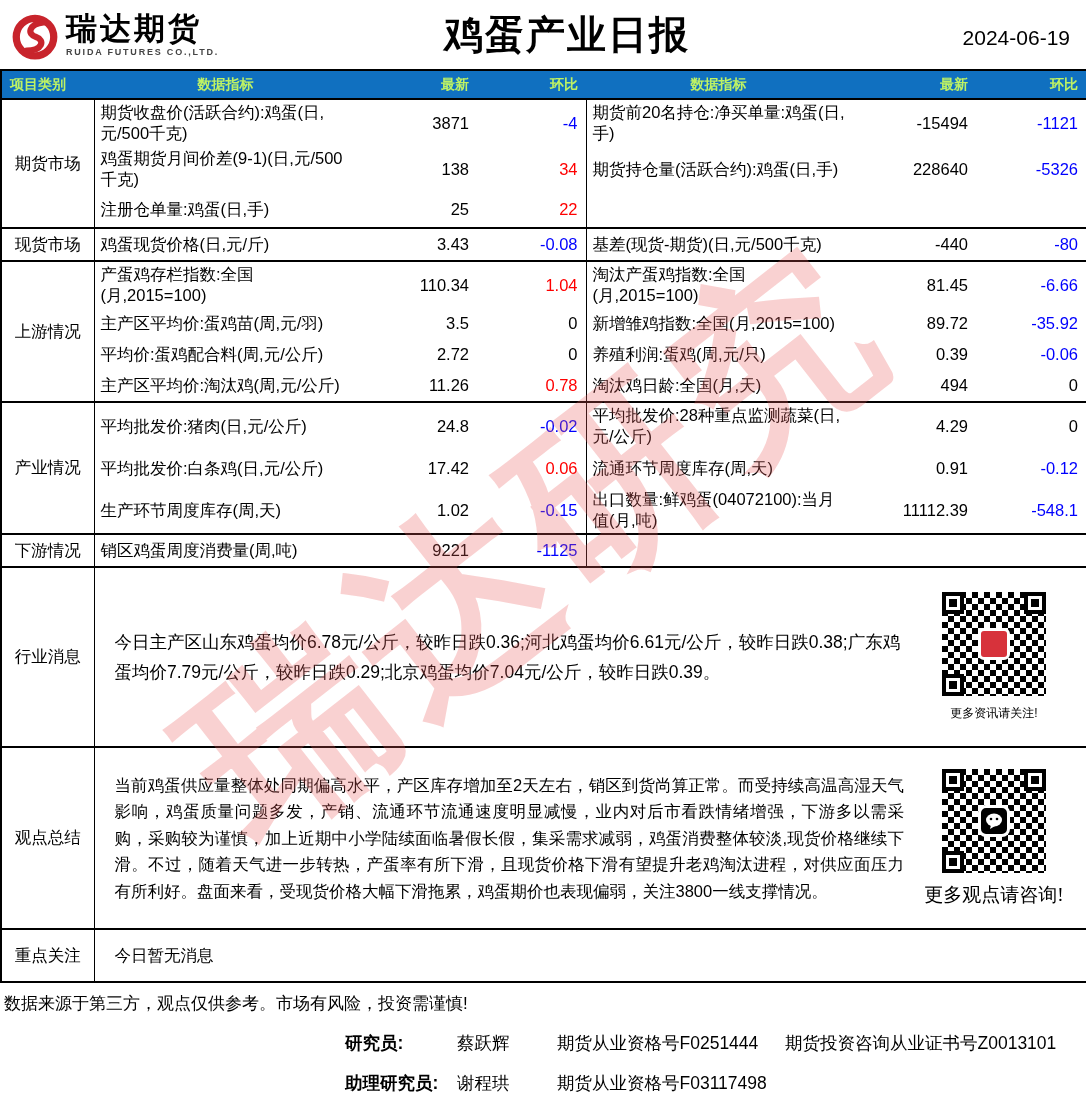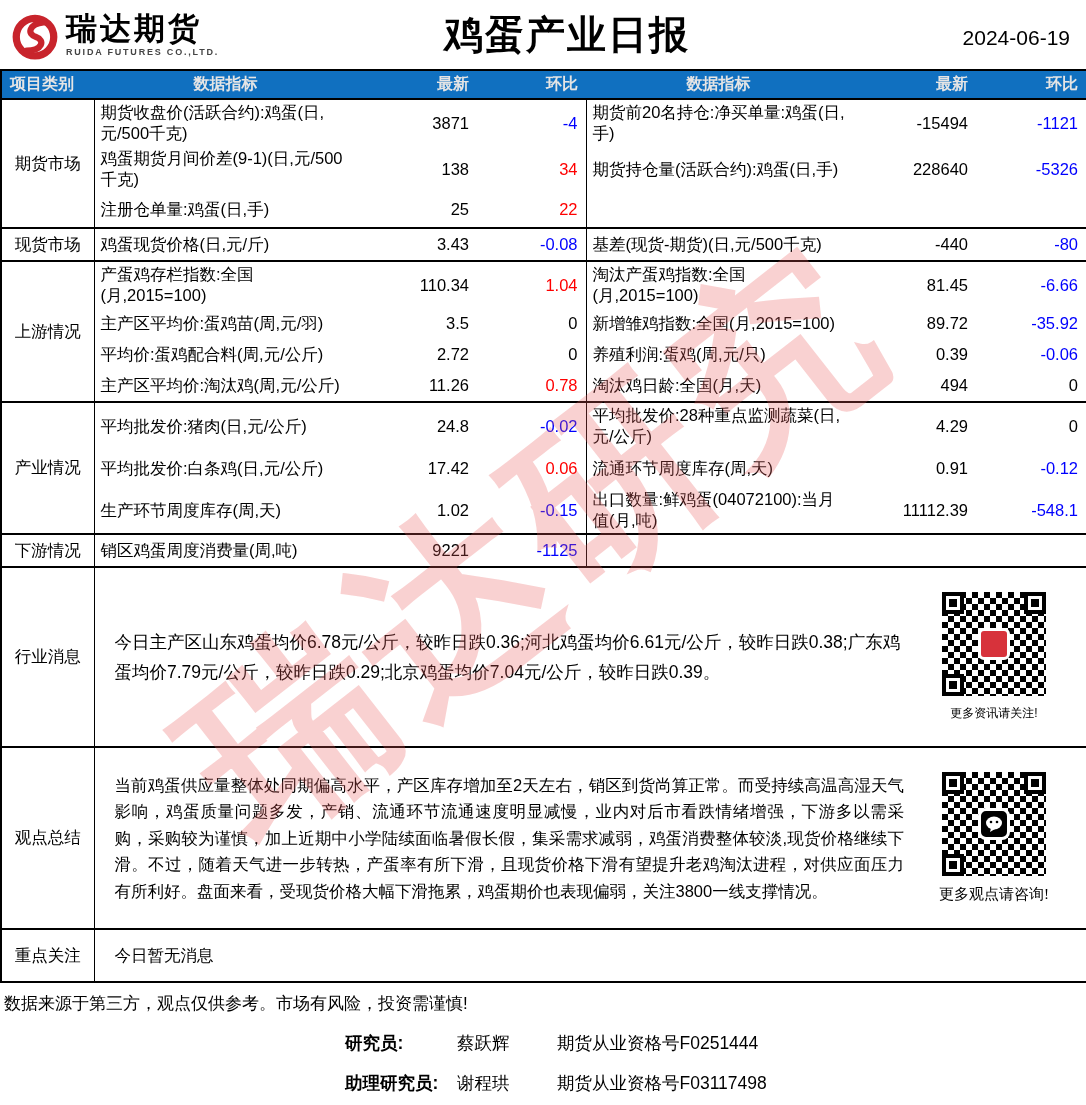--- a/index.html
+++ b/index.html
@@ -11,21 +11,21 @@
   
   .top{position:relative;height:69px;}
   .logo{position:absolute;left:10px;top:11px;display:flex;align-items:flex-start;gap:6px;}
   .logo-txt{display:flex;flex-direction:column;justify-content:center;}
   .logo-cn{font-size:31px;font-weight:bold;letter-spacing:3px;line-height:36px;}
   .logo-en{font-size:9px;letter-spacing:1.8px;color:#444;font-weight:bold;}
   .title{position:absolute;left:0;right:0;top:8px;text-align:center;font-size:39px;font-weight:bold;letter-spacing:2px;margin-left:48px;}
   .date{position:absolute;right:16px;top:26px;font-size:21px;}
   
   table{border-collapse:collapse;table-layout:fixed;width:1086px;border:2px solid #000;}
-  thead th{background:#1070C0;color:#e5e5e5;font-size:16px;font-weight:bold;height:27px;padding:0 8px;}
+  thead th{background:#1070C0;color:#bef264;font-size:14px;font-weight:bold;height:27px;padding:0 8px;}
   th.h-cat{text-align:left;}
   th.h-ind{text-align:center;margin-top:14px;}
   th.h-num{text-align:right;padding-right:18px;}
   th.h-chg{text-align:right;padding-right:8px;}
   td{font-size:16.5px;padding:2px 6px;vertical-align:middle;}
   td.cat{border-right:1px solid #000;text-align:center;padding:2px 2px;}
   td.lbl{text-align:left;line-height:21px;}
   td.num{text-align:right;padding-right:18px;}
   td.chg{text-align:right;padding-right:8px;}
   td.sep{border-right:1px solid #000;}
@@ -50,21 +50,21 @@
   .qrbox{width:104px;height:104px;position:relative;
     background:repeating-conic-gradient(#000 0% 25%,#fff 0% 50%) 0 0/12px 12px;}
   .f{position:absolute;width:22px;height:22px;background:#fff;border:4px solid #000;box-sizing:border-box;}
   .f::after{content:"";position:absolute;inset:3px;background:#000;}
   .tl{top:0;left:0;} .tr{top:0;right:0;} .bl{bottom:0;left:0;}
   .badge{position:absolute;inset:0;margin:auto;width:32px;height:32px;border-radius:6px;
     display:flex;align-items:center;justify-content:center;box-sizing:border-box;}
   .badge.red-logo{background:#d7323b;border:3px solid #fff;}
   .badge.wechat{background:#000;border:3px solid #fff;border-radius:8px;}
   .qrcap{margin-top:9px;font-size:12px;}
-  .txt-1 .qrcap{font-family:"Liberation Serif","DejaVu Serif",serif;font-size:15px;}
+  .txt-1 .qrcap{font-family:"Liberation Serif","DejaVu Serif",serif;font-size:19px;}
   
   .footnote{font-size:17px;padding:9px 4px 0 4px;}
   .researchers{margin:16px 0 0 345px;font-size:17.5px;}
   .res-row{display:flex;margin-bottom:16px;}
   .res-label{width:112px;font-weight:bold;}
   .res-name{width:100px;}
   .res-cert1{width:228px;}
   .disc-title{font-size:26px;font-weight:bold;margin:30px 0 10px 22px;}
   .disc-text{margin:0 20px 0 22px;font-size:19px;line-height:37px;text-align:justify;text-indent:2em;}
   
@@ -269,20 +269,21 @@
 
 <div class="watermark">瑞达研究</div>
 
 <div class="footnote">数据来源于第三方，观点仅供参考。市场有风险，投资需谨慎!</div>
 
 <div class="researchers">
   <div class="res-row">
     <span class="res-label">研究员:</span>
     <span class="res-name">蔡跃辉</span>
     <span class="res-cert1">期货从业资格号F0251444</span>
+    <span class="res-cert2">期货投资咨询从业证书号Z0013101</span>
   </div>
   <div class="res-row">
     <span class="res-label">助理研究员:</span>
     <span class="res-name">谢程珙</span>
     <span class="res-cert1">期货从业资格号F03117498</span>
     <span class="res-cert2"></span>
   </div>
 </div>
 
 <div class="disc-title">免责声明</div>

